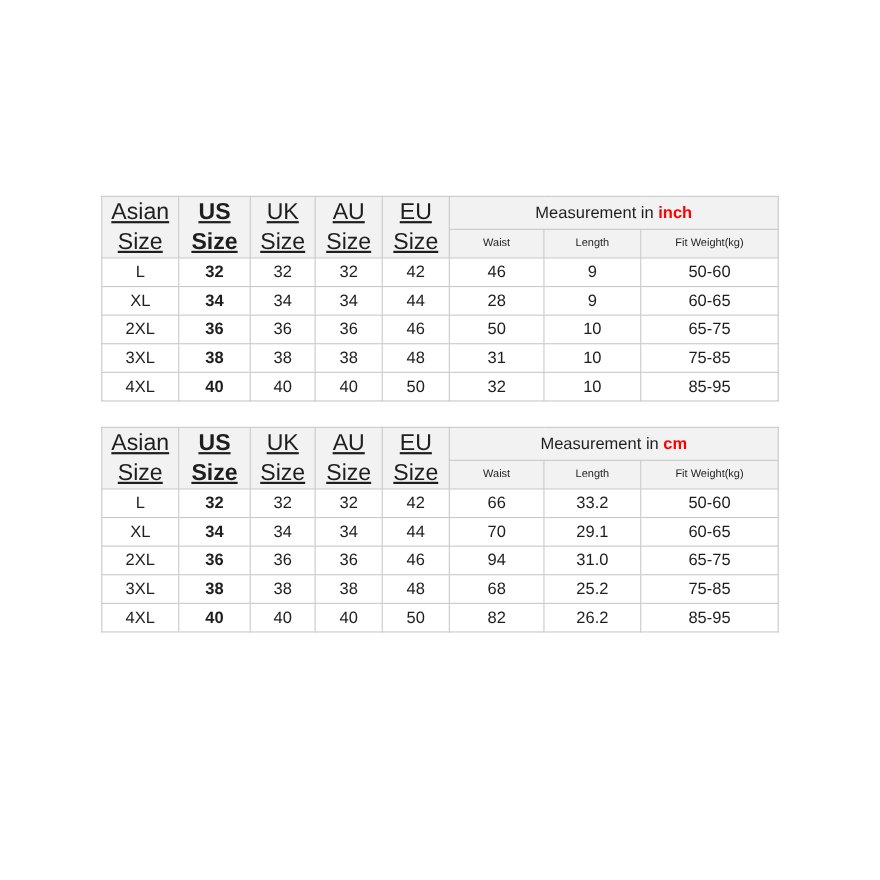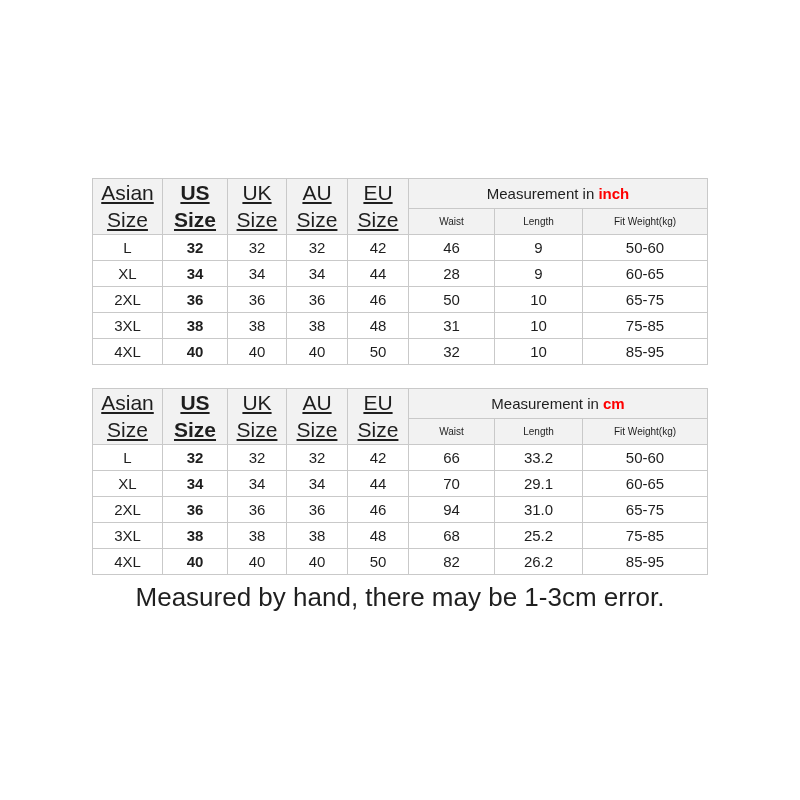--- a/index.html
+++ b/index.html
@@ -229,14 +229,13 @@
           <td class="bold">40</td>
           <td>40</td>
           <td>40</td>
           <td>50</td>
           <td>82</td>
           <td>26.2</td>
           <td>85-95</td>
         </tr>
       </tbody>
     </table>
-  <div class="note">Measured by hand, there may be 1-3cm error.</div>
 </div>
 
 </body></html>

